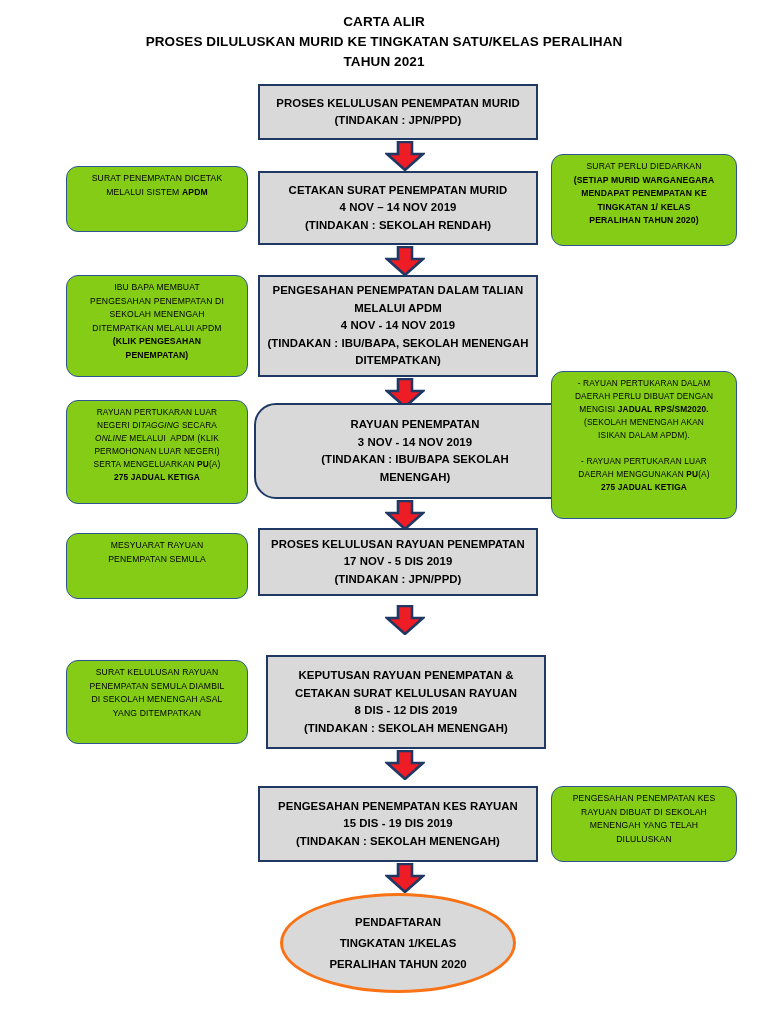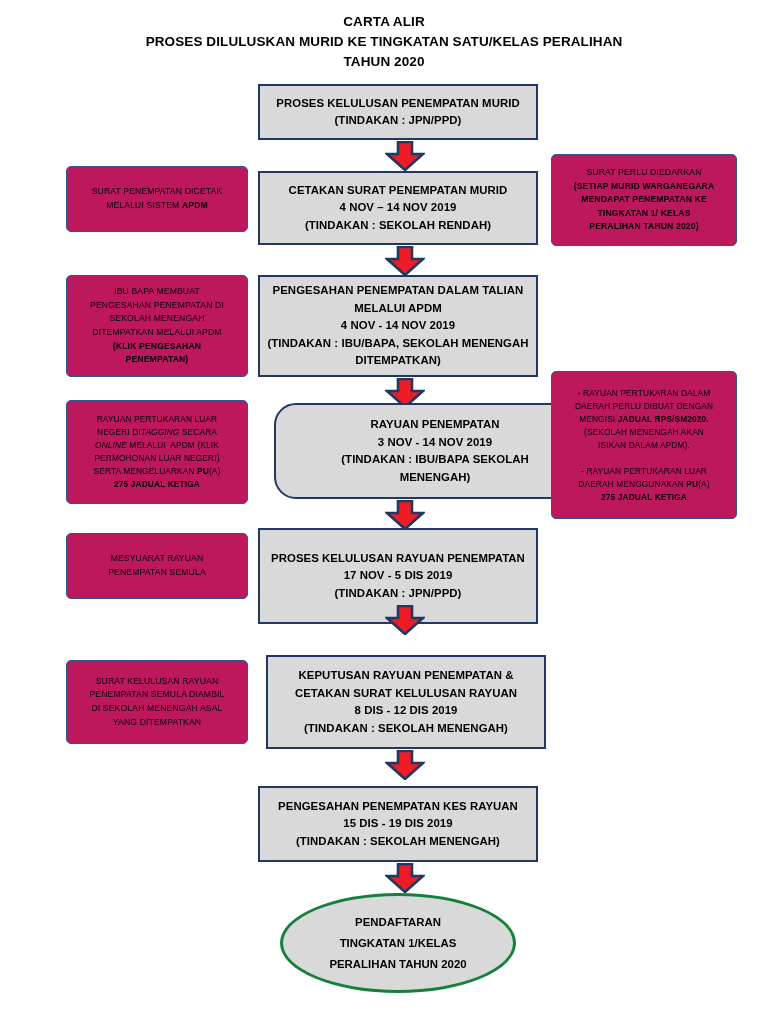--- a/index.html
+++ b/index.html
@@ -55,41 +55,40 @@
     font-weight: bold;
     font-size: 11.4px;
     line-height: 17.5px;
     letter-spacing: 0.05px;
   }
 
   
   .term {
     position: absolute;
     background: #d9d9d9;
-    border: 3px solid #15803d;
+    border: 3px solid #f97316;
     border-radius: 50%;
     display: flex;
     align-items: center;
     justify-content: center;
     text-align: center;
   }
   .term .inner {
     font-weight: bold;
     font-size: 11.4px;
     line-height: 21px;
   }
 
   
   .note {
     position: absolute;
-    background: #be185d;
+    background: #84cc16;
     border: 1.6px solid #2e5496;
-    border-radius: 5px;
+    border-radius: 12px;
     display: flex;
-    align-items: center;
     justify-content: center;
     text-align: center;
     padding: 5px 7px;
   }
   .note .inner {
     font-size: 8.6px;
     line-height: 13.6px;
     letter-spacing: 0.15px;
   }
   .note .inner.sm {
@@ -106,21 +105,21 @@
     height: 30px;
   }
   .arrow svg { display: block; width: 100%; height: 100%; }
 </style>
 </head>
 <body>
 
 <div id="title-block">
   <div class="tline">CARTA ALIR</div>
   <div class="tline">PROSES DILULUSKAN MURID KE TINGKATAN SATU/KELAS PERALIHAN</div>
-  <div class="tline">TAHUN 2020</div>
+  <div class="tline">TAHUN 2021</div>
 </div>
 
 <div id="flow">
 
   <div class="proc" style="left:258px; top:84px; width:280px; height:56px;">
     <div class="inner">PROSES KELULUSAN PENEMPATAN MURID<br>(TINDAKAN : JPN/PPD)</div>
   </div>
 
   <div class="arrow" style="left:385px; top:141px;">
     <svg viewBox="0 0 40 30" preserveAspectRatio="none">
@@ -157,39 +156,39 @@
   <div class="arrow" style="left:385px; top:378px;">
     <svg viewBox="0 0 40 30" preserveAspectRatio="none">
       <polygon points="13,1 27,1 27,13 38,13 20,29 2,13 13,13" fill="#ee1c25" stroke="#1f3864" stroke-width="2.6"></polygon>
     </svg>
   </div>
 
   <div class="note" style="left:66px; top:400px; width:182px; height:104px;">
     <div class="inner sm">RAYUAN PERTUKARAN LUAR<br>NEGERI DI<i>TAGGING</i> SECARA<br><i>ONLINE</i> MELALUI&nbsp; APDM (KLIK<br>PERMOHONAN LUAR NEGERI)<br>SERTA MENGELUARKAN <b>PU</b>(A)<br><b>275 JADUAL KETIGA</b></div>
   </div>
 
-  <div class="proc" style="left:274px; top:403px; width:322px; height:96px;border-radius:22px;">
+  <div class="proc" style="left:254px; top:403px; width:322px; height:96px;border-radius:22px;">
     <div class="inner">RAYUAN PENEMPATAN<br>3 NOV - 14 NOV 2019<br>(TINDAKAN : IBU/BAPA SEKOLAH<br>MENENGAH)</div>
   </div>
 
   <div class="note" style="left:551px; top:371px; width:186px; height:148px;">
     <div class="inner sm">- RAYUAN PERTUKARAN DALAM<br>DAERAH PERLU DIBUAT DENGAN<br>MENGISI <b>JADUAL RPS/SM2020.</b><br>(SEKOLAH MENENGAH AKAN<br>ISIKAN DALAM APDM).<br><br>- RAYUAN PERTUKARAN LUAR<br>DAERAH MENGGUNAKAN <b>PU</b>(A)<br><b>275 JADUAL KETIGA</b></div>
   </div>
 
   <div class="arrow" style="left:385px; top:500px;">
     <svg viewBox="0 0 40 30" preserveAspectRatio="none">
       <polygon points="13,1 27,1 27,13 38,13 20,29 2,13 13,13" fill="#ee1c25" stroke="#1f3864" stroke-width="2.6"></polygon>
     </svg>
   </div>
 
   <div class="note" style="left:66px; top:533px; width:182px; height:66px;">
     <div class="inner">MESYUARAT RAYUAN<br>PENEMPATAN SEMULA</div>
   </div>
 
-  <div class="proc" style="left:258px; top:528px; width:280px; height:96px;">
+  <div class="proc" style="left:258px; top:528px; width:280px; height:68px;">
     <div class="inner">PROSES KELULUSAN RAYUAN PENEMPATAN<br>17 NOV - 5 DIS 2019<br>(TINDAKAN : JPN/PPD)</div>
   </div>
 
   <div class="arrow" style="left:385px; top:605px;">
     <svg viewBox="0 0 40 30" preserveAspectRatio="none">
       <polygon points="13,1 27,1 27,13 38,13 20,29 2,13 13,13" fill="#ee1c25" stroke="#1f3864" stroke-width="2.6"></polygon>
     </svg>
   </div>
 
   <div class="note" style="left:66px; top:660px; width:182px; height:84px;">
@@ -203,20 +202,23 @@
   <div class="arrow" style="left:385px; top:750px;">
     <svg viewBox="0 0 40 30" preserveAspectRatio="none">
       <polygon points="13,1 27,1 27,13 38,13 20,29 2,13 13,13" fill="#ee1c25" stroke="#1f3864" stroke-width="2.6"></polygon>
     </svg>
   </div>
 
   <div class="proc" style="left:258px; top:786px; width:280px; height:76px;">
     <div class="inner">PENGESAHAN PENEMPATAN KES RAYUAN<br>15 DIS - 19 DIS 2019<br>(TINDAKAN : SEKOLAH MENENGAH)</div>
   </div>
 
+  <div class="note" style="left:551px; top:786px; width:186px; height:76px;">
+    <div class="inner">PENGESAHAN PENEMPATAN KES<br>RAYUAN DIBUAT DI SEKOLAH<br>MENENGAH YANG TELAH<br>DILULUSKAN</div>
+  </div>
 
   <div class="arrow" style="left:385px; top:863px;">
     <svg viewBox="0 0 40 30" preserveAspectRatio="none">
       <polygon points="13,1 27,1 27,13 38,13 20,29 2,13 13,13" fill="#ee1c25" stroke="#1f3864" stroke-width="2.6"></polygon>
     </svg>
   </div>
 
   <div class="term" style="left:280px; top:893px; width:236px; height:100px;">
     <div class="inner">PENDAFTARAN<br>TINGKATAN 1/KELAS<br>PERALIHAN TAHUN 2020</div>
   </div>

